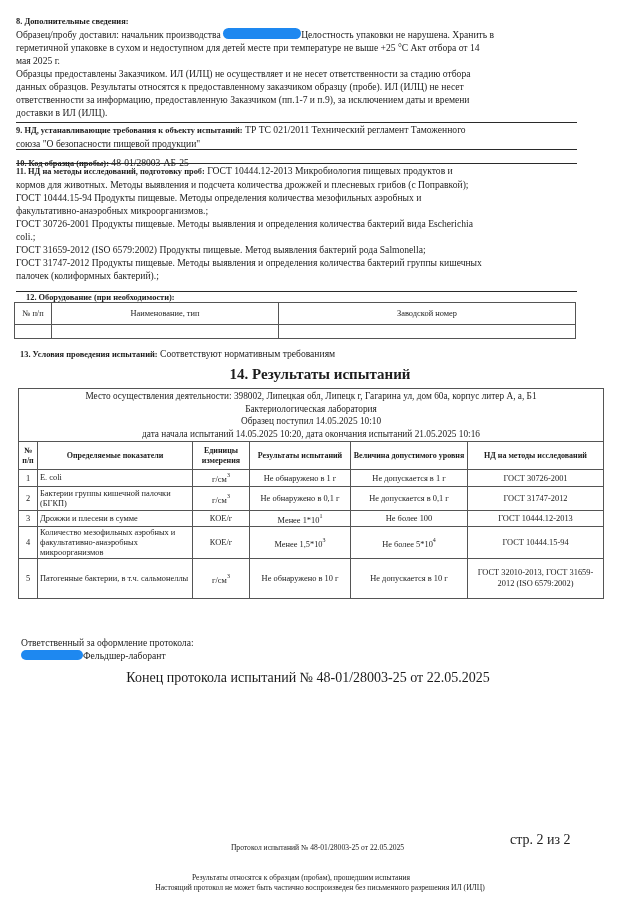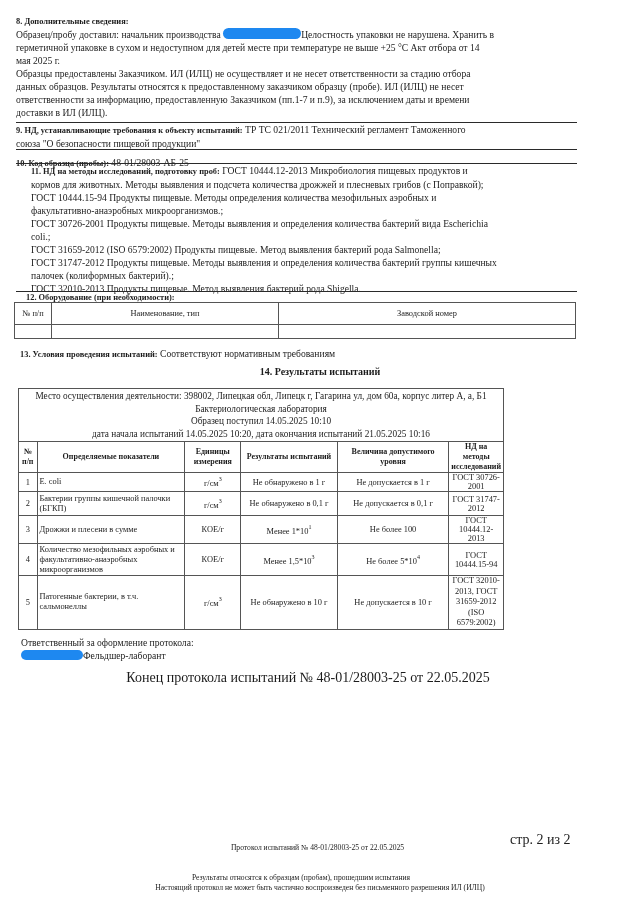--- a/index.html
+++ b/index.html
@@ -13,23 +13,23 @@
     .b { font-weight: bold; font-size: 8.4px; }
     .redact {
       display: inline-block; background: #1e88f0; border-radius: 6px;
       height: 11px; vertical-align: -1px;
     }
     .rule { position: absolute; left: 16px; width: 561px; height: 0; border-top: 1px solid #2a2a2a; }
     table { border-collapse: collapse; }
     .equip { position: absolute; left: 14px; top: 302px; width: 562px; font-size: 8.4px; }
     .equip td { border: 1px solid #555; text-align: center; padding: 0; }
     .res-title { position: absolute; left: 0; width: 640px; text-align: center; top: 366px;
-      font-size: 10px; font-weight: bold; }
+      font-size: 15px; font-weight: bold; }
     .res {
-      position: absolute; left: 18px; top: 388px; width: 486px; font-size: 8.4px;
+      position: absolute; left: 18px; top: 388px; width: 586px; font-size: 8.4px;
     }
     .res td, .res th { border: 1px solid #555; padding: 0 2px; }
     .res th { font-weight: bold; font-size: 8px; text-align: center; line-height: 10px; }
     .res .info { text-align: center; line-height: 12.5px; font-size: 9.3px; padding: 1px 0; }
     .res td.c { text-align: center; }
     .res td.l { text-align: left; line-height: 10px; margin-left: 20px; }
     sup { font-size: 6px; vertical-align: 5px; }
     .foot { position: absolute; font-size: 14px; }
   </style>
 </head>
@@ -57,31 +57,30 @@
     <div>союза "О безопасности пищевой продукции"</div>
   </div>
   <div class="rule" style="top:149px;"></div>
 
   <div class="blk" style="top:156px;">
     <span class="b">10. Код образца (пробы):</span>
     <span>48-01/28003-АБ-25</span>
   </div>
   <div class="rule" style="top:163px;"></div>
 
-  <div class="blk" style="top:164px;margin-left:15px;">
+  <div class="blk" style="top:164px;">
     <div><span class="b">11. НД на методы исследований, подготовку проб:</span> <span>ГОСТ 10444.12-2013 Микробиология пищевых продуктов и</span></div>
     <div>кормов для животных. Методы выявления и подсчета количества дрожжей и плесневых грибов (с Поправкой);</div>
     <div>ГОСТ 10444.15-94 Продукты пищевые. Методы определения количества мезофильных аэробных и</div>
     <div>факультативно-анаэробных микроорганизмов.;</div>
     <div>ГОСТ 30726-2001 Продукты пищевые. Методы выявления и определения количества бактерий вида Escherichia</div>
     <div>coli.;</div>
     <div>ГОСТ 31659-2012 (ISO 6579:2002) Продукты пищевые. Метод выявления бактерий рода Salmonella;</div>
     <div>ГОСТ 31747-2012 Продукты пищевые. Методы выявления и определения количества бактерий группы кишечных</div>
     <div>палочек (колиформных бактерий).;</div>
-    <div>ГОСТ 32010-2013 Продукты пищевые. Метод выявления бактерий рода Shigella.</div>
   </div>
   <div class="rule" style="top:291px;"></div>
 
   <div class="blk b" style="top:291px; left:26px; font-size:8.4px;">12. Оборудование (при необходимости):</div>
   <table class="equip">
     <tbody>
         <tr style="height:22px;">
       <td style="width:36px; line-height:10px;">№ п/п</td>
       <td style="width:226px;">Наименование, тип</td>
       <td>Заводской номер</td>

